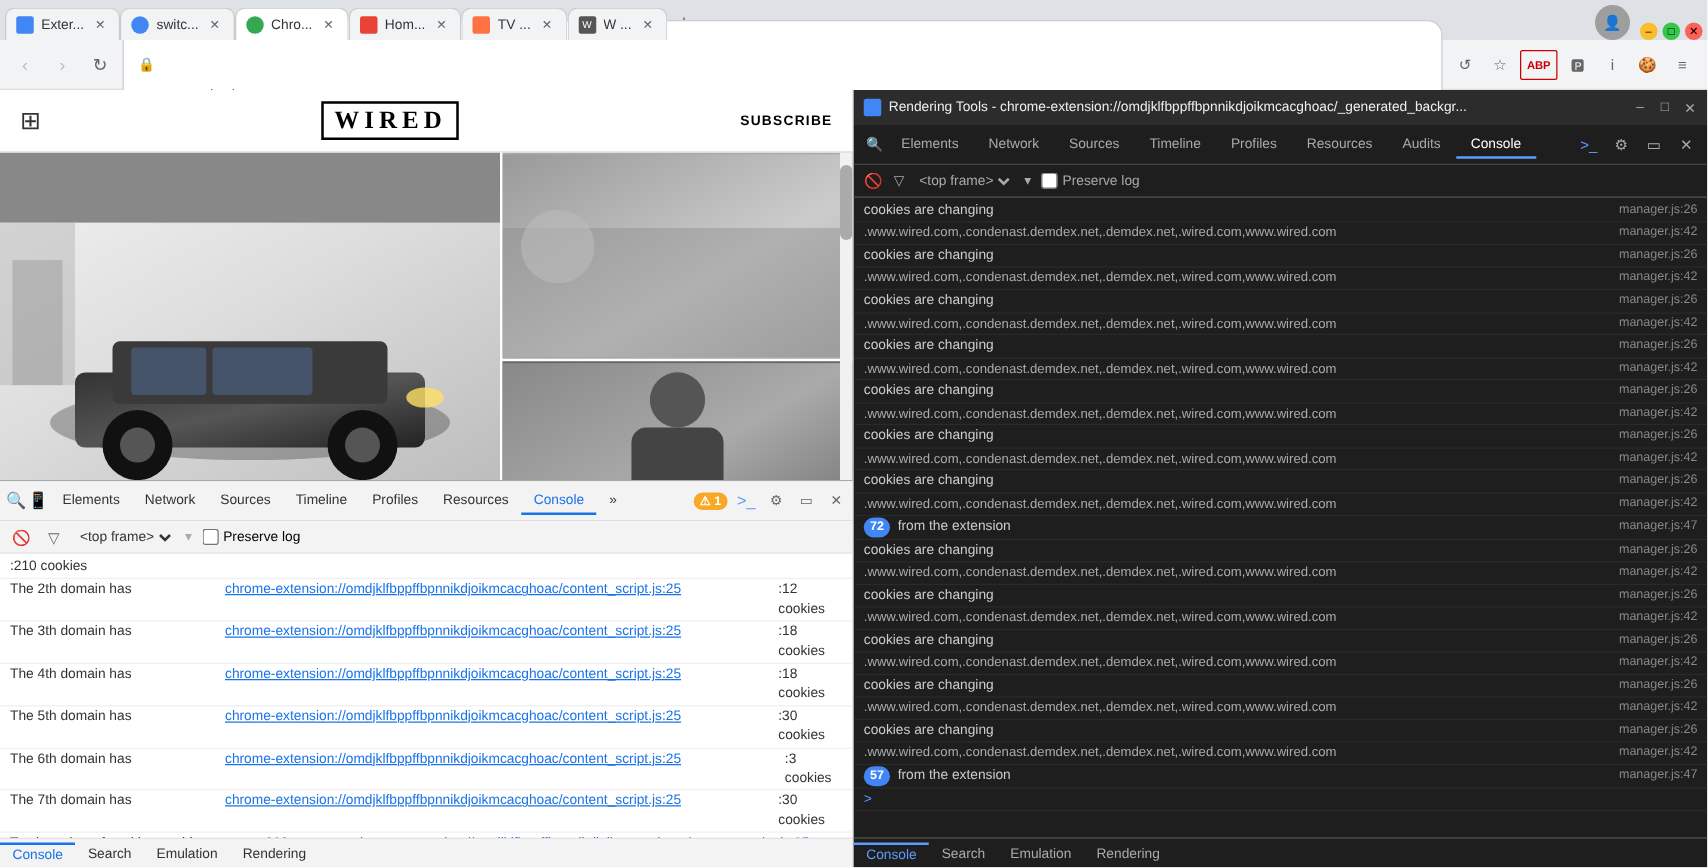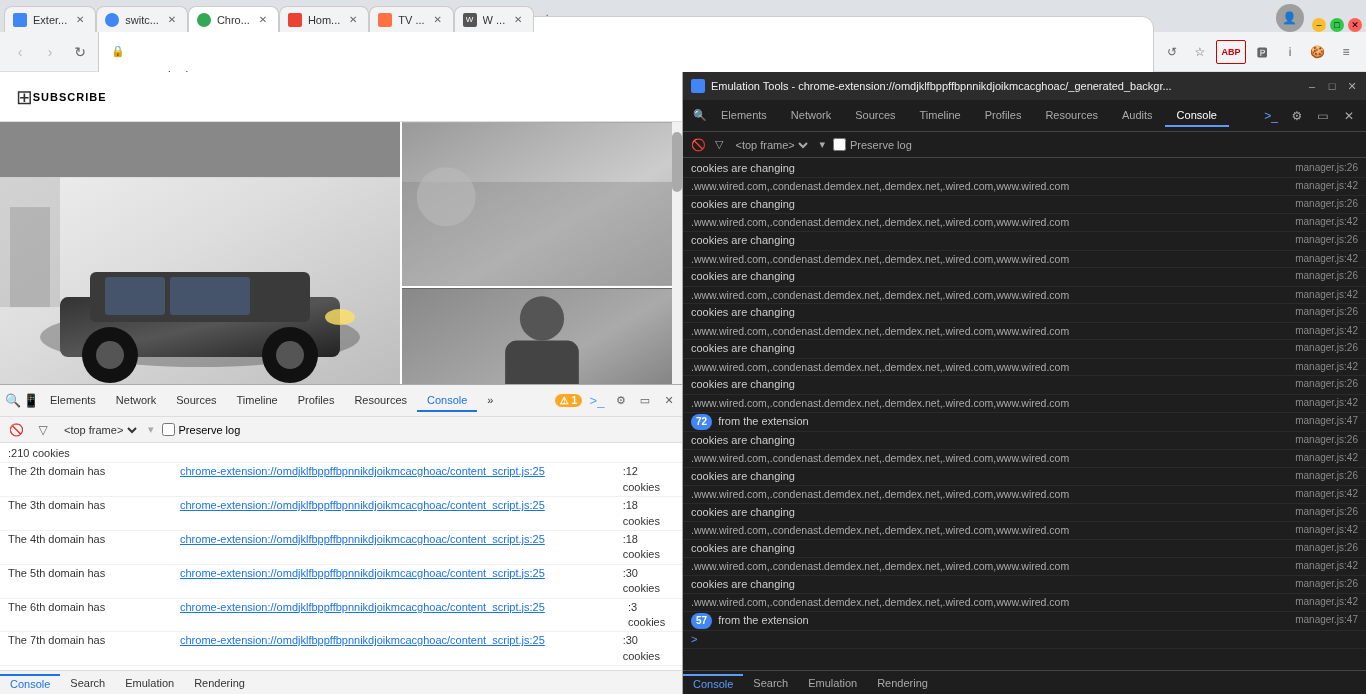--- a/index.html
+++ b/index.html
@@ -186,20 +186,23 @@
       <div class="toolbar-icon">≡</div>
     </div>
   </div>
 
   <div class="main-area">
 
     <div class="browser-pane">
 
       <div class="wired-nav">
         <div class="wired-grid">⊞</div>
+        <div class="wired-logo">
+          <div class="wired-logo-text">WIRED</div>
+        </div>
         <div class="wired-subscribe">SUBSCRIBE</div>
       </div>
 
       <div class="wired-content">
         <div class="wired-images">
           <div class="wired-img-main">
             
             <svg width="100%" height="100%" viewBox="0 0 400 220" xmlns="http://www.w3.org/2000/svg">
               <defs>
                 <linearGradient id="snowGrad" x1="0%" y1="0%" x2="100%" y2="100%">
@@ -371,21 +374,21 @@
           <div class="bottom-tab">Emulation</div>
           <div class="bottom-tab">Rendering</div>
         </div>
       </div>
     </div>
 
     <div class="devtools-standalone">
 
       <div class="devtools-title-bar">
         <div class="devtools-title-icon"></div>
-        <span class="devtools-title-text">Emulation Tools - chrome-extension://omdjklfbppffbpnnikdjoikmcacghoac/_generated_backgr...</span>
+        <span class="devtools-title-text">Rendering Tools - chrome-extension://omdjklfbppffbpnnikdjoikmcacghoac/_generated_backgr...</span>
         <div class="window-controls-right">
           <div class="win-ctrl">–</div>
           <div class="win-ctrl">□</div>
           <div class="win-ctrl">✕</div>
         </div>
       </div>
 
       <div class="devtools-main-tabs">
         <div style="width:18px;height:18px;display:flex;align-items:center;justify-content:center;cursor:pointer;color:#aaa;">🔍</div>
         <div class="devtools-main-tab">Elements</div>

